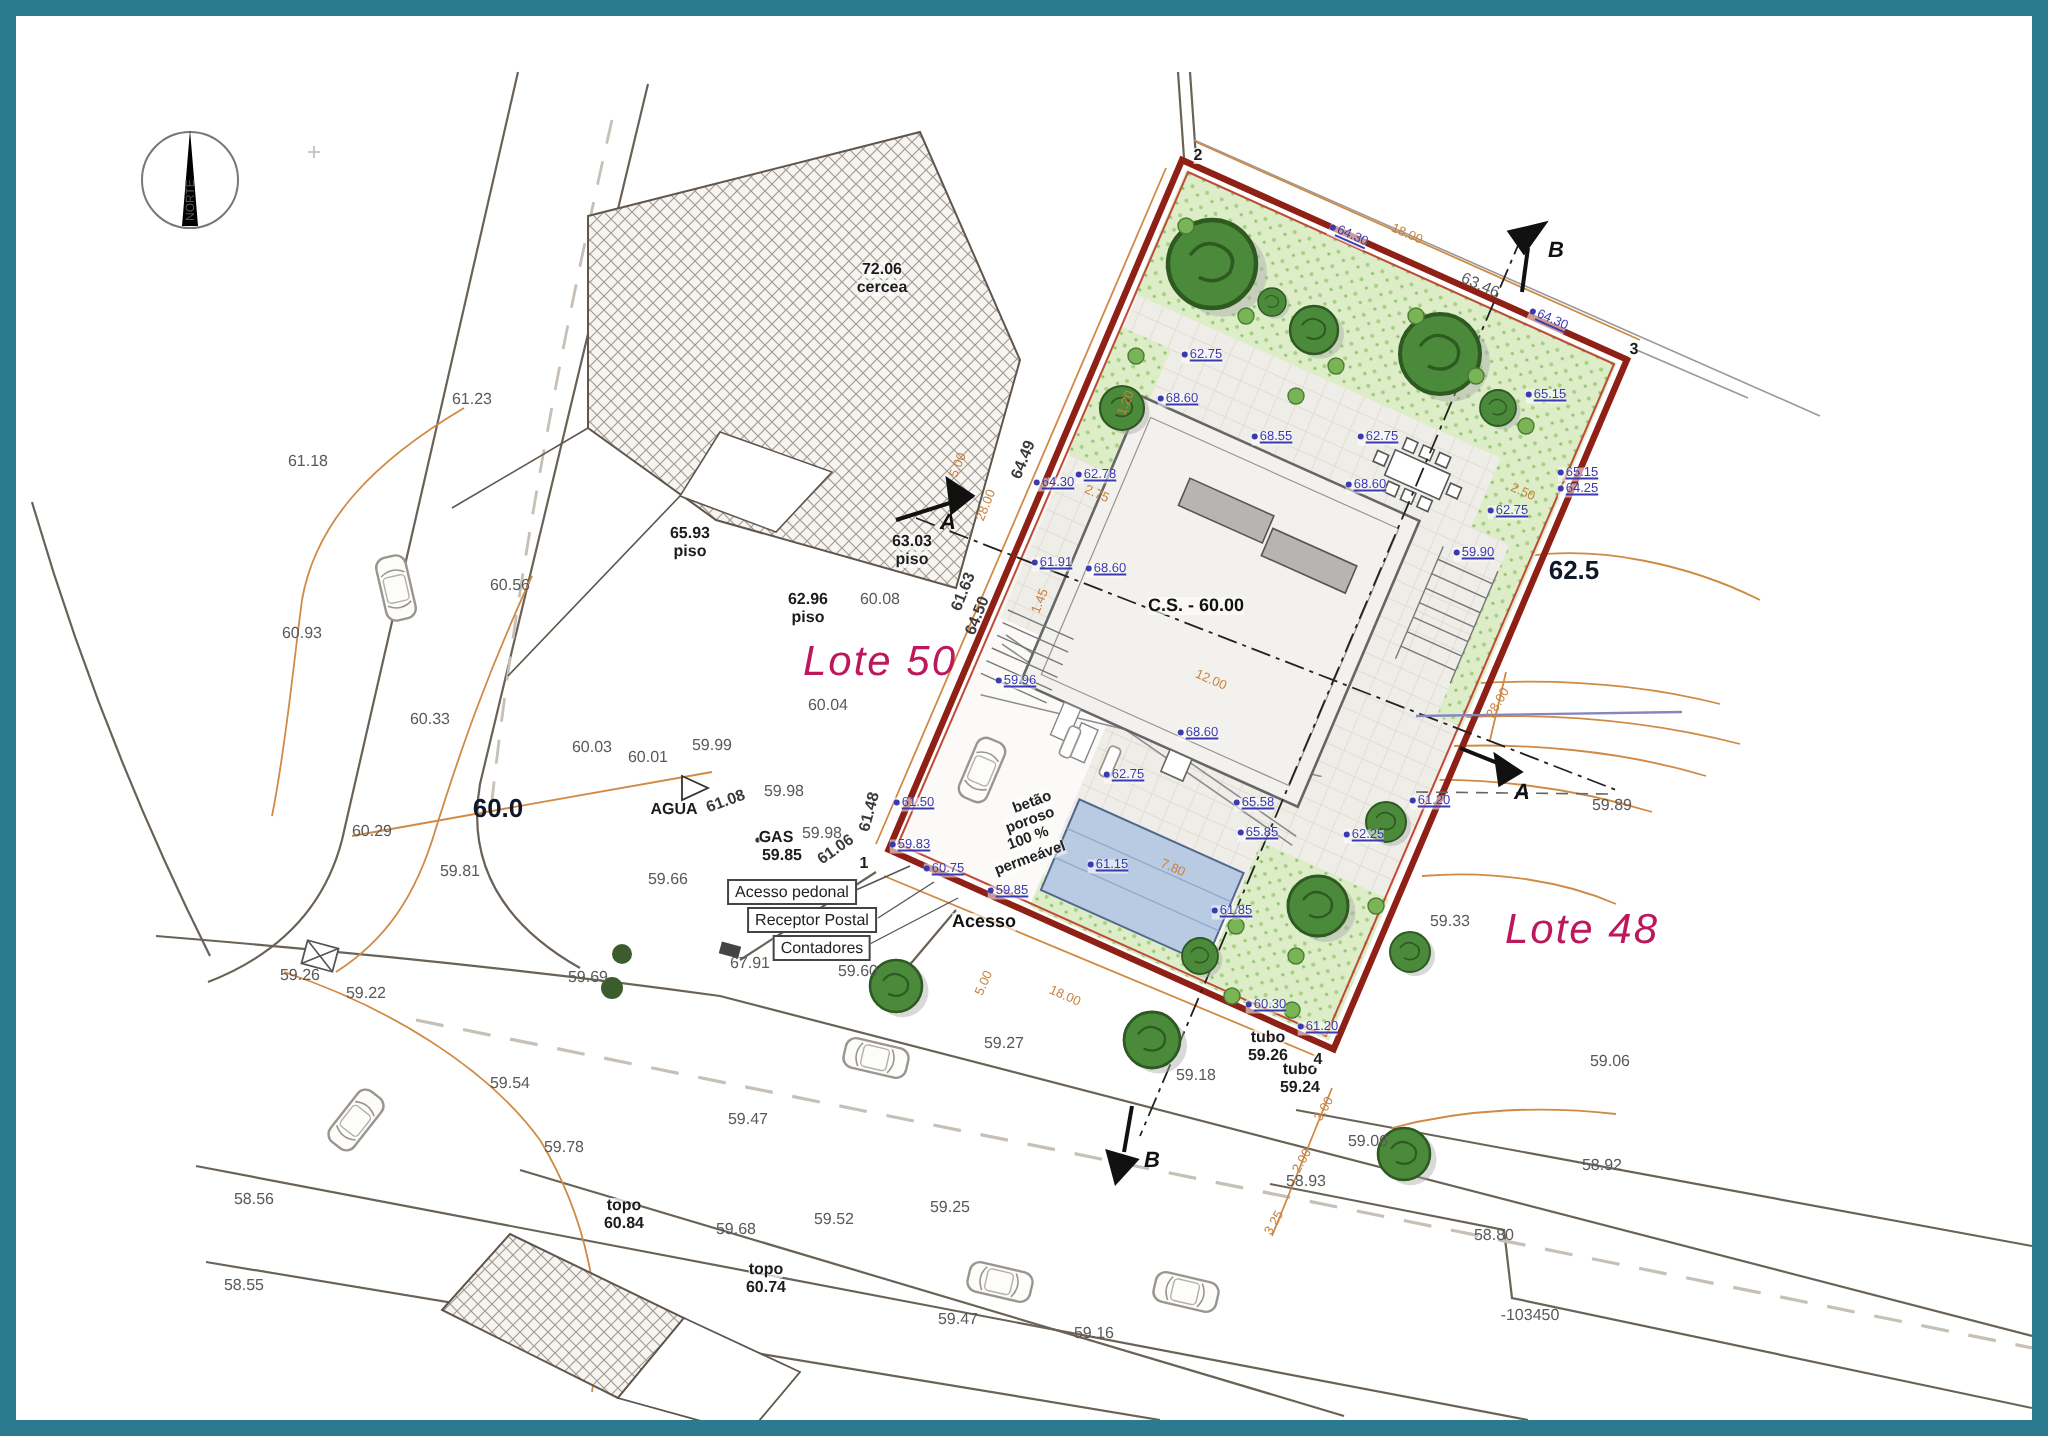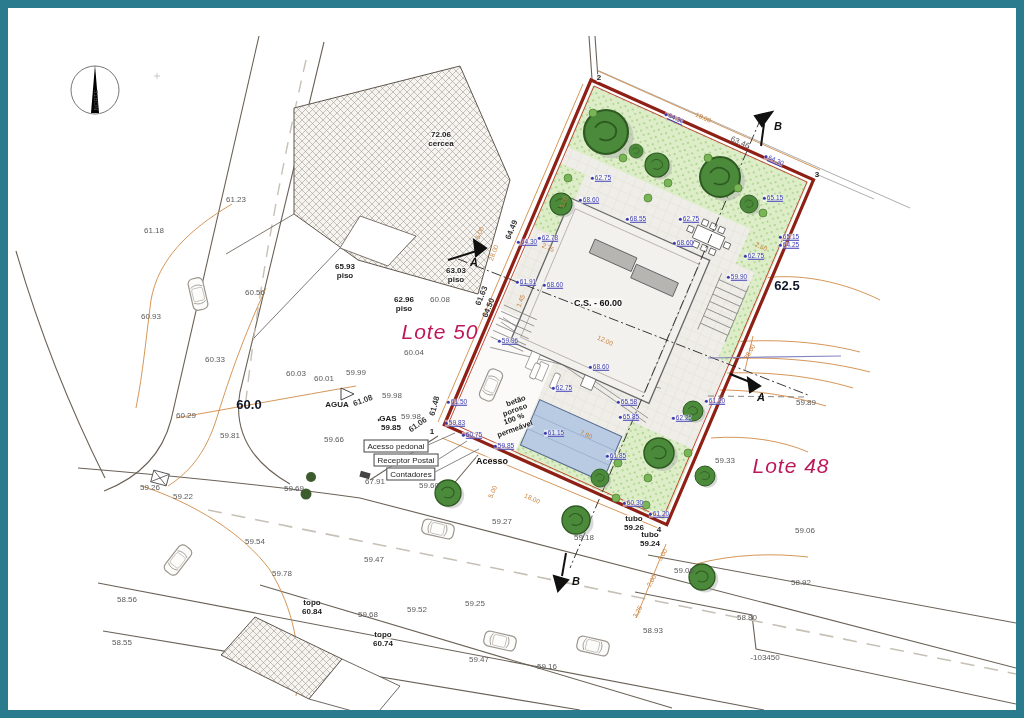--- a/index.html
+++ b/index.html
@@ -257,28 +257,28 @@
       <span class="lbl g" style="left: 114px; top: 635px;">58.55</span>
       <span class="lbl k" style="left: 304px; top: 595px;">topo</span>
       <span class="lbl k" style="left: 304px; top: 604px;">60.84</span>
       <span class="lbl k" style="left: 375px; top: 627px;">topo</span>
       <span class="lbl k" style="left: 375px; top: 636px;">60.74</span>
       <span class="lbl g" style="left: 286px; top: 481px;">59.69</span>
       <span class="lbl g" style="left: 326px; top: 432px;">59.66</span>
       <span class="lbl g" style="left: 367px; top: 474px;">67.91</span>
       <span class="lbl g" style="left: 421px; top: 478px;">59.60</span>
       <span class="lbl g" style="left: 494px; top: 514px;">59.27</span>
-      <span class="lbl g" style="left: 554px; top: 530px; padding-left: 44px;">59.18</span>
+      <span class="lbl g" style="left: 568px; top: 530px; padding-left: 44px;">59.18</span>
       <span class="lbl g" style="left: 366px; top: 552px;">59.47</span>
       <span class="lbl g" style="left: 409px; top: 602px;">59.52</span>
       <span class="lbl g" style="left: 467px; top: 596px;">59.25</span>
       <span class="lbl g" style="left: 360px; top: 607px;">59.68</span>
       <span class="lbl g" style="left: 471px; top: 652px;">59.47</span>
       <span class="lbl g" style="left: 539px; top: 659px;">59.16</span>
-      <span class="lbl g" style="left: 645px; top: 623px;">58.93</span>
+      <span class="lbl g" style="left: 645px; top: 583px;">58.93</span>
       <span class="lbl g" style="left: 793px; top: 575px;">58.92</span>
       <span class="lbl g" style="left: 676px; top: 563px;">59.06</span>
       <span class="lbl g" style="left: 739px; top: 610px;">58.80</span>
       <span class="lbl g" style="left: 757px; top: 650px;">-103450</span>
       <span class="lbl g" style="left: 797px; top: 523px;">59.06</span>
       <span class="lbl g" style="left: 717px; top: 453px;">59.33</span>
       <span class="lbl g" style="left: 798px; top: 395px;">59.89</span>
       <span class="lbl g" style="left: 384px; top: 388px;">59.98</span>
       <span class="lbl g" style="left: 403px; top: 409px;">59.98</span>
       <span class="lbl g" style="left: 432px; top: 292px;">60.08</span>

